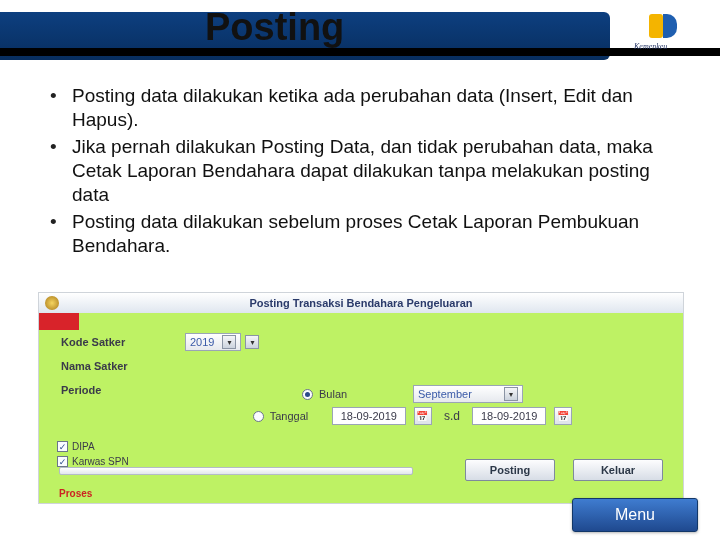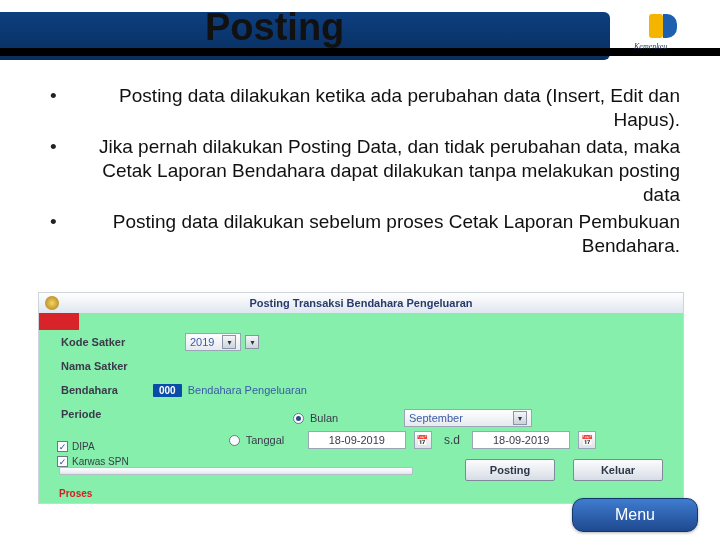--- a/index.html
+++ b/index.html
@@ -12,61 +12,61 @@
   .title { position: absolute; top: 6px; left: 205px; font-size: 38px; font-weight: 600; color: #111; z-index: 3; }
 
   
   .logo { position: absolute; top: 8px; right: 28px; width: 58px; height: 56px; }
   .logo svg { width: 36px; height: 36px; display: block; margin: 0 auto; }
   .logo-text { font-size: 8px; font-style: italic; color: #2a3a6a; text-align: left; font-family: cursive; margin-top: -2px; }
 
   
   .content { position: absolute; top: 84px; left: 50px; width: 630px; font-size: 19px; line-height: 1.28; color: #111; }
   .content ul { list-style: none; }
-  .content li { position: relative; padding-left: 22px; margin-bottom: 2px; text-align: right; }
+  .content li { position: relative; padding-left: 22px; margin-bottom: 2px; }
   .content li::before { content: "•"; position: absolute; left: 0; top: 0; color: #222; }
 
   
-  .app { position: absolute; top: 292px; left: 38px; width: 646px; height: 212px; background: #86efac; border: 1px solid #cfd4da; font-size: 11px; }
+  .app { position: absolute; top: 292px; left: 38px; width: 646px; height: 212px; background: #bef264; border: 1px solid #cfd4da; font-size: 11px; }
   .app-title { position: absolute; top: 0; left: 0; right: 0; height: 20px; background: linear-gradient(#fff,#dfe6ef); text-align: center; font-size: 11px; font-weight: bold; color: #2a3a6a; line-height: 20px; }
   .app-emblem { position: absolute; left: 6px; top: 3px; width: 14px; height: 14px; border-radius: 50%; background: radial-gradient(#f5d560,#a87818); }
   .red-box { position: absolute; top: 20px; left: 0; width: 40px; height: 17px; background: #d8232a; }
 
   .form { position: absolute; top: 40px; left: 22px; right: 14px; }
   .row { display: flex; align-items: center; margin-bottom: 6px; min-height: 18px; }
   .lbl { width: 92px; font-weight: bold; color: #3a3a4a; }
   .field-select { display: inline-flex; align-items: center; height: 18px; background: linear-gradient(#fff,#e6e9ee); border: 1px solid #9aa5b5; padding: 0 4px; font-size: 11px; color: #3a5aa8; gap: 2px; margin-left: 32px; }
   .dd-btn { width: 14px; height: 14px; background: linear-gradient(#f5f6f8,#cbd3dd); border: 1px solid #8a94a4; margin-left: 6px; display: inline-flex; align-items: center; justify-content: center; font-size: 8px; color: #333; }
   .readonly { display: inline-block; padding: 1px 6px; font-size: 11px; color: #3a5aa8; }
   .code-box { display: inline-block; background: #0a4da8; color: #fff; font-size: 10px; padding: 1px 6px; font-weight: bold; border-radius: 1px; }
   .code-label { margin-left: 6px; font-size: 11px; color: #3a5aa8; }
 
   .periode-group { display: flex; flex-direction: column; gap: 4px; margin-left: 95px; margin-top: -20px; align-items: center;}
   .radio-row { display: flex; align-items: center; gap: 6px; }
   .radio { width: 11px; height: 11px; border: 1px solid #6b7688; border-radius: 50%; display: inline-flex; align-items: center; justify-content: center; background: #fafcff;}
   .radio.sel::after { content: ""; width: 5px; height: 5px; border-radius: 50%; background: #2a4a8a; }
   .radio-lbl { font-size: 11px; color: #3a3a4a; width: 56px; }
-  .date-box { display: inline-flex; align-items: center; height: 18px; background: #fff; border: 1px solid #9aa5b5; padding: 0 20px; font-size: 11px; color: #3a3a4a; }
+  .date-box { display: inline-flex; align-items: center; height: 18px; background: #fff; border: 1px solid #9aa5b5; padding: 0 8px; font-size: 11px; color: #3a3a4a; }
   .cal-btn { width: 18px; height: 18px; background: linear-gradient(#fff,#dde3ea); border: 1px solid #9aa5b5; margin-left: 2px; display: inline-flex; align-items: center; justify-content: center; font-size: 10px; }
   .sd { margin: 0 6px; font-size: 12px; color: #3a3a4a; }
 
   .checks { position: absolute; top: 148px; left: 18px; display: flex; flex-direction: column; gap: 4px; }
   .chk-row { display: flex; align-items: center; gap: 4px; font-size: 10px; color: #3a3a4a; }
   .chk { width: 11px; height: 11px; border: 1px solid #6b7688; background: #fafcff; display: inline-flex; align-items: center; justify-content: center; font-size: 9px; color: #2a4a8a; }
 
   
   .btn-bar { position: absolute; bottom: 24px; left: 20px; right: 20px; height: 18px; }
   .rail { position: absolute; left: 0; right: 250px; top: 6px; height: 8px; border: 1px solid #b4bcc8; background: linear-gradient(#fff,#e2e7ee); border-radius: 2px; }
   .btns { position: absolute; right: 0; top: -2px; display: flex; gap: 18px; }
   .win-btn { width: 90px; height: 22px; background: linear-gradient(#fdfdfe,#d7dde6); border: 1px solid #7e8a9c; border-radius: 2px; font-size: 11px; font-weight: bold; color: #2c3848; display: inline-flex; align-items: center; justify-content: center; }
 
   .proses { position: absolute; bottom: 4px; left: 20px; font-size: 10px; font-weight: bold; color: #c22; margin-top: 40px; }
 
   
-  .menu-pill { position: absolute; bottom: 8px; right: 22px; width: 126px; height: 34px; background: linear-gradient(#3f7cd0,#1f498f); border-radius: 11px; border: 1px solid #123768; color: #fff; font-size: 16px; display: flex; align-items: center; justify-content: center; font-weight: 500; box-shadow: 0 1px 3px rgba(0,0,0,.3); }
+  .menu-pill { position: absolute; bottom: 8px; right: 22px; width: 126px; height: 34px; background: linear-gradient(#3f7cd0,#1f498f); border-radius: 3px; border: 1px solid #123768; color: #fff; font-size: 16px; display: flex; align-items: center; justify-content: center; font-weight: 500; box-shadow: 0 1px 3px rgba(0,0,0,.3); }
 </style>
 </head>
 <body>
 
 <div class="title-band">
   <div class="blue-ribbon"></div>
   <div class="black-stripe"></div>
   <div class="title">Posting</div>
   <div class="logo">
     <svg viewBox="0 0 36 36">
@@ -96,32 +96,27 @@
       <span class="field-select">
         <span>2019</span>
         <span class="dd-btn">▾</span>
       </span>
       <span class="dd-btn" style="margin-left:4px">▾</span>
     </div>
     <div class="row">
       <span class="lbl">Nama Satker</span>
     </div>
     <div class="row" style="margin-top:4px">
-      <span class="lbl">Bendahara</span>
-      <span class="code-box">000</span>
-      <span class="code-label">Bendahara Pengeluaran</span>
-    </div>
-    <div class="row" style="margin-top:4px">
       <span class="lbl">Periode</span>
     </div>
     <div class="periode-group">
       <div class="radio-row">
         <span class="radio sel"></span>
         <span class="radio-lbl">Bulan</span>
-        <span class="field-select" style="width:128px">
+        <span class="field-select" style="width:110px">
           <span>September</span>
           <span class="dd-btn" style="margin-left:auto">▾</span>
         </span>
       </div>
       <div class="radio-row">
         <span class="radio"></span>
         <span class="radio-lbl">Tanggal</span>
         <span class="date-box">
           <span>18-09-2019</span>
         </span>

